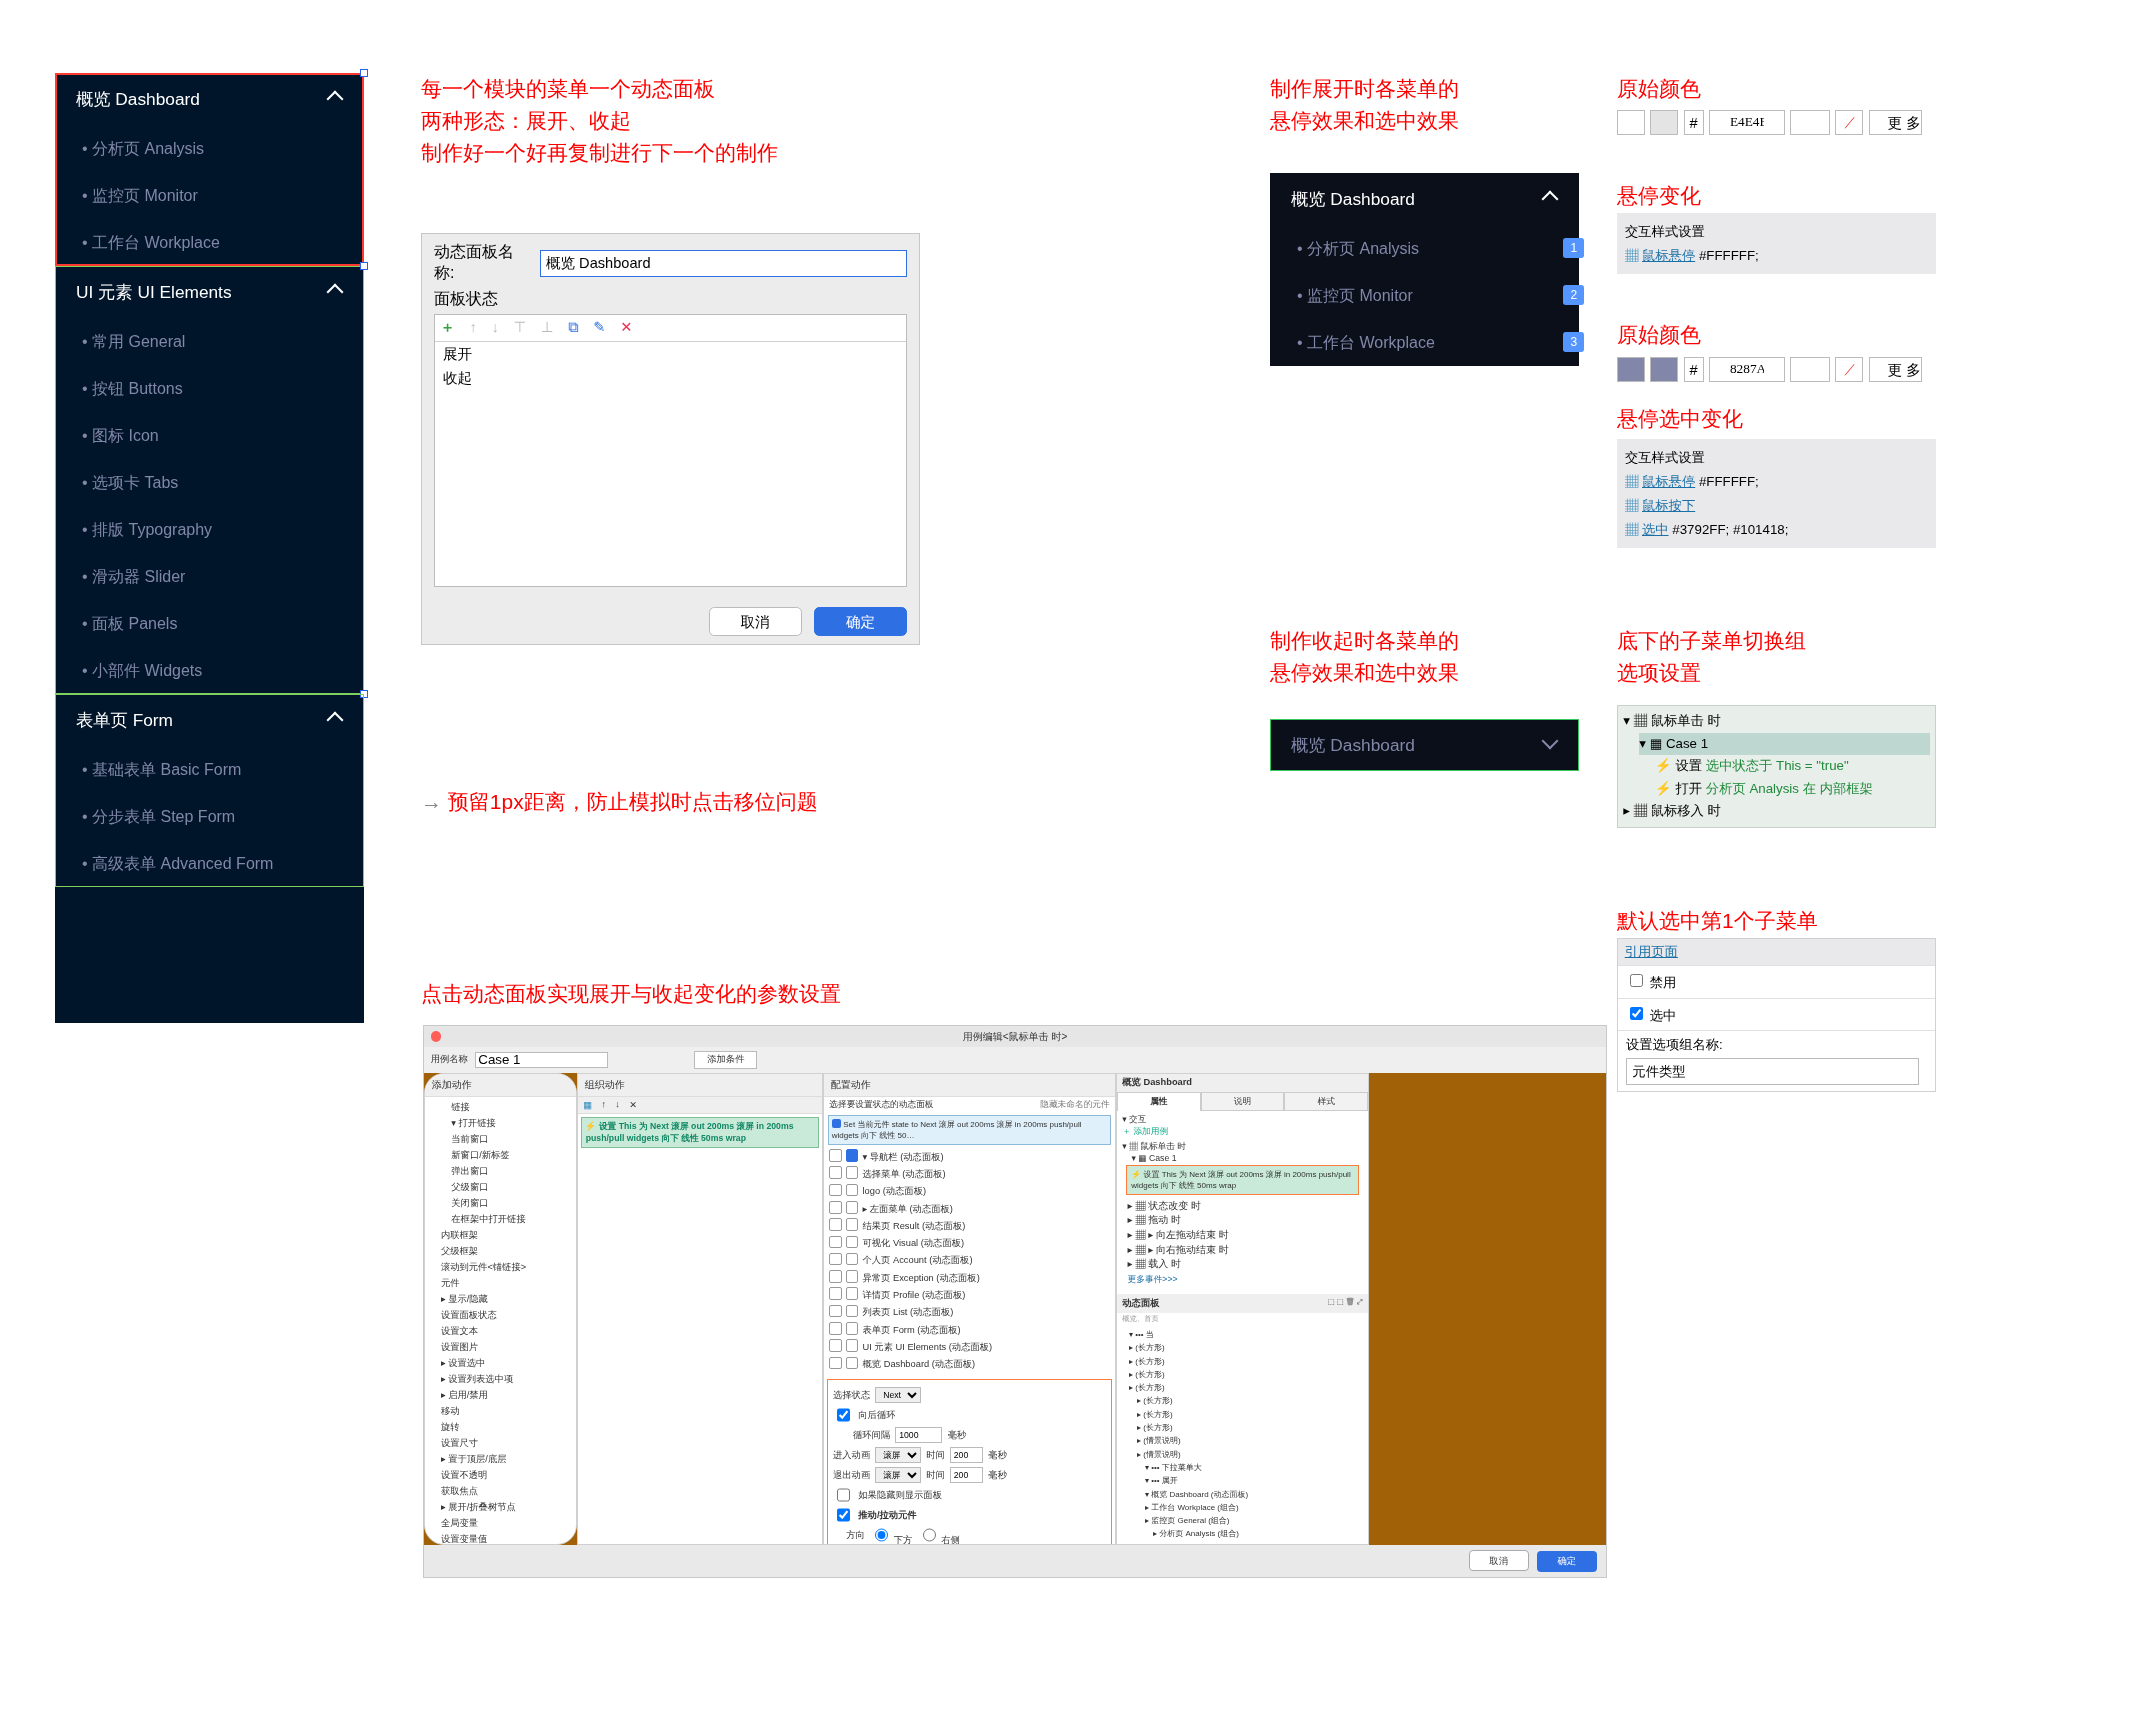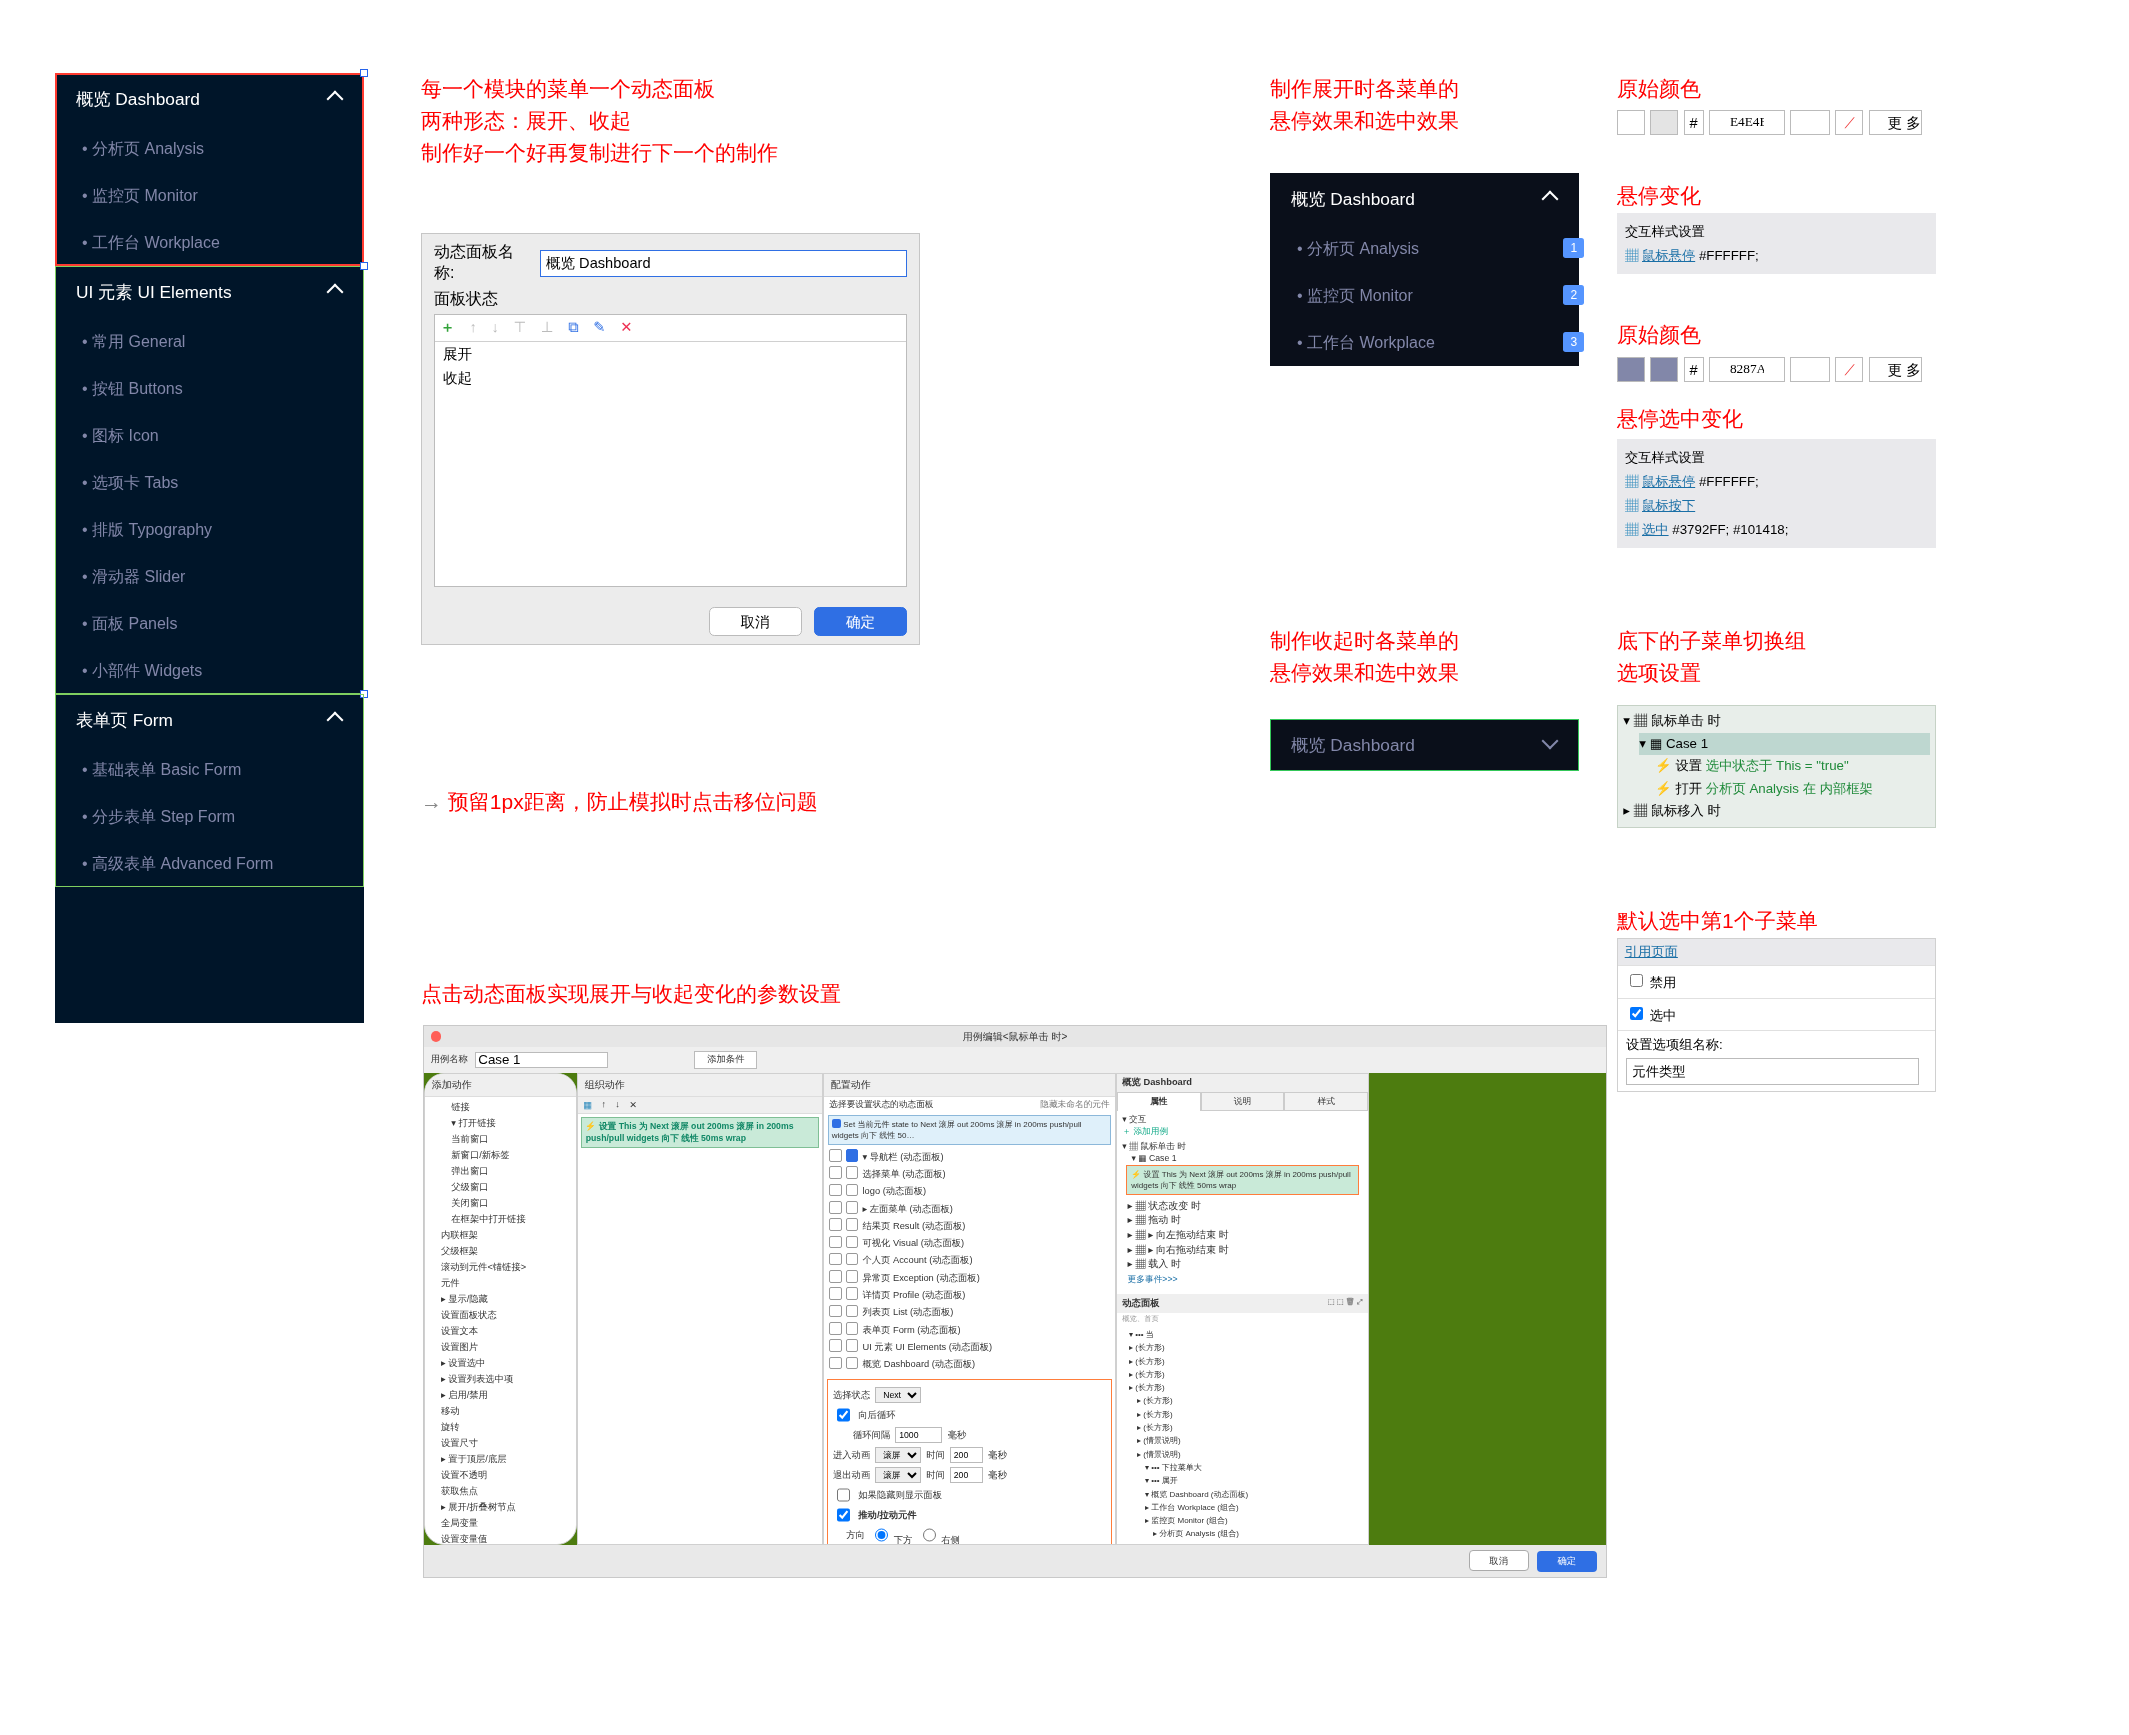--- a/index.html
+++ b/index.html
@@ -55,21 +55,21 @@
   .case-tree .bolt::before{content:"⚡ "; }
   .case-tree .sel{background:#bed7d0;}
   .grn{color:#1f8a3a;}
   
   .sel-pn{border:0.7px solid #d0d0d0; background:#fff; width:319px; font-size:13.3px;}
   .sel-pn .hdr{background:#e9e9ec; padding:4px 6.7px;}
   .sel-pn .row2{padding:5.3px 8px; border-top:0.7px solid #e0e0e0;}
   .sel-pn a{color:#1a6fa6; text-decoration:underline;}
   .sel-pn input[type=text]{width:293px; height:27px; border:0.7px solid #bbb; padding:0 5.3px;}
   
-  .editor{border:0.7px solid #c9c9c9; background:#4d7c0f; font-size:10px; color:#333;}
+  .editor{border:0.7px solid #c9c9c9; background:#a16207; font-size:10px; color:#333;}
   .ed-title{height:21px; line-height:21px; text-align:center; background:#e6e6e6; position:relative;}
   .ed-title .rd{position:absolute; left:6.7px; top:5.3px; width:10.6px; height:10.6px; border-radius:50%; background:#ff5f57;}
   .ed-body{display:flex; height:472px;}
   .ed-col{background:#fff; border:0.7px solid #d0d0d0; overflow:hidden;}
   .ed-col h4{margin:0; font-weight:normal; background:#efefef; font-size:10px; padding:4px 6.7px; border-bottom:0.7px solid #ddd;}
   .ed-left{width:153px;border-radius:20px;}
   .ed-mid{width:246px;}
   .ed-mright{width:293px;}
   .ed-right{width:253px;}
   .tree-l{padding:2.7px 5.3px; font-size:9.3px; line-height:16px;}
@@ -458,21 +458,21 @@
           <div class="i1">▸ (长方形)</div>
           <div class="i2">▸ (长方形)</div>
           <div class="i2">▸ (长方形)</div>
           <div class="i2">▸ (长方形)</div>
           <div class="i2">▸ (情景说明)</div>
           <div class="i2">▸ (情景说明)</div>
           <div class="i3">▾ ••• 下拉菜单大</div>
           <div class="i3">▾ ••• 属开</div>
           <div class="i3">▾ 概览 Dashboard (动态面板)</div>
           <div class="i3">▸ 工作台 Workplace (组合)</div>
-          <div class="i3">▸ 监控页 Monitor (组合)</div>
+          <div class="i3">▸ 监控页 General (组合)</div>
           <div class="i4">▸ 分析页 Analysis (组合)</div>
         </div>
     </div>
   </div>
   <div class="ed-btns">
     <span class="b b-c">取消</span>
     <span class="b b-o">确定</span>
   </div>
 </div>
 

